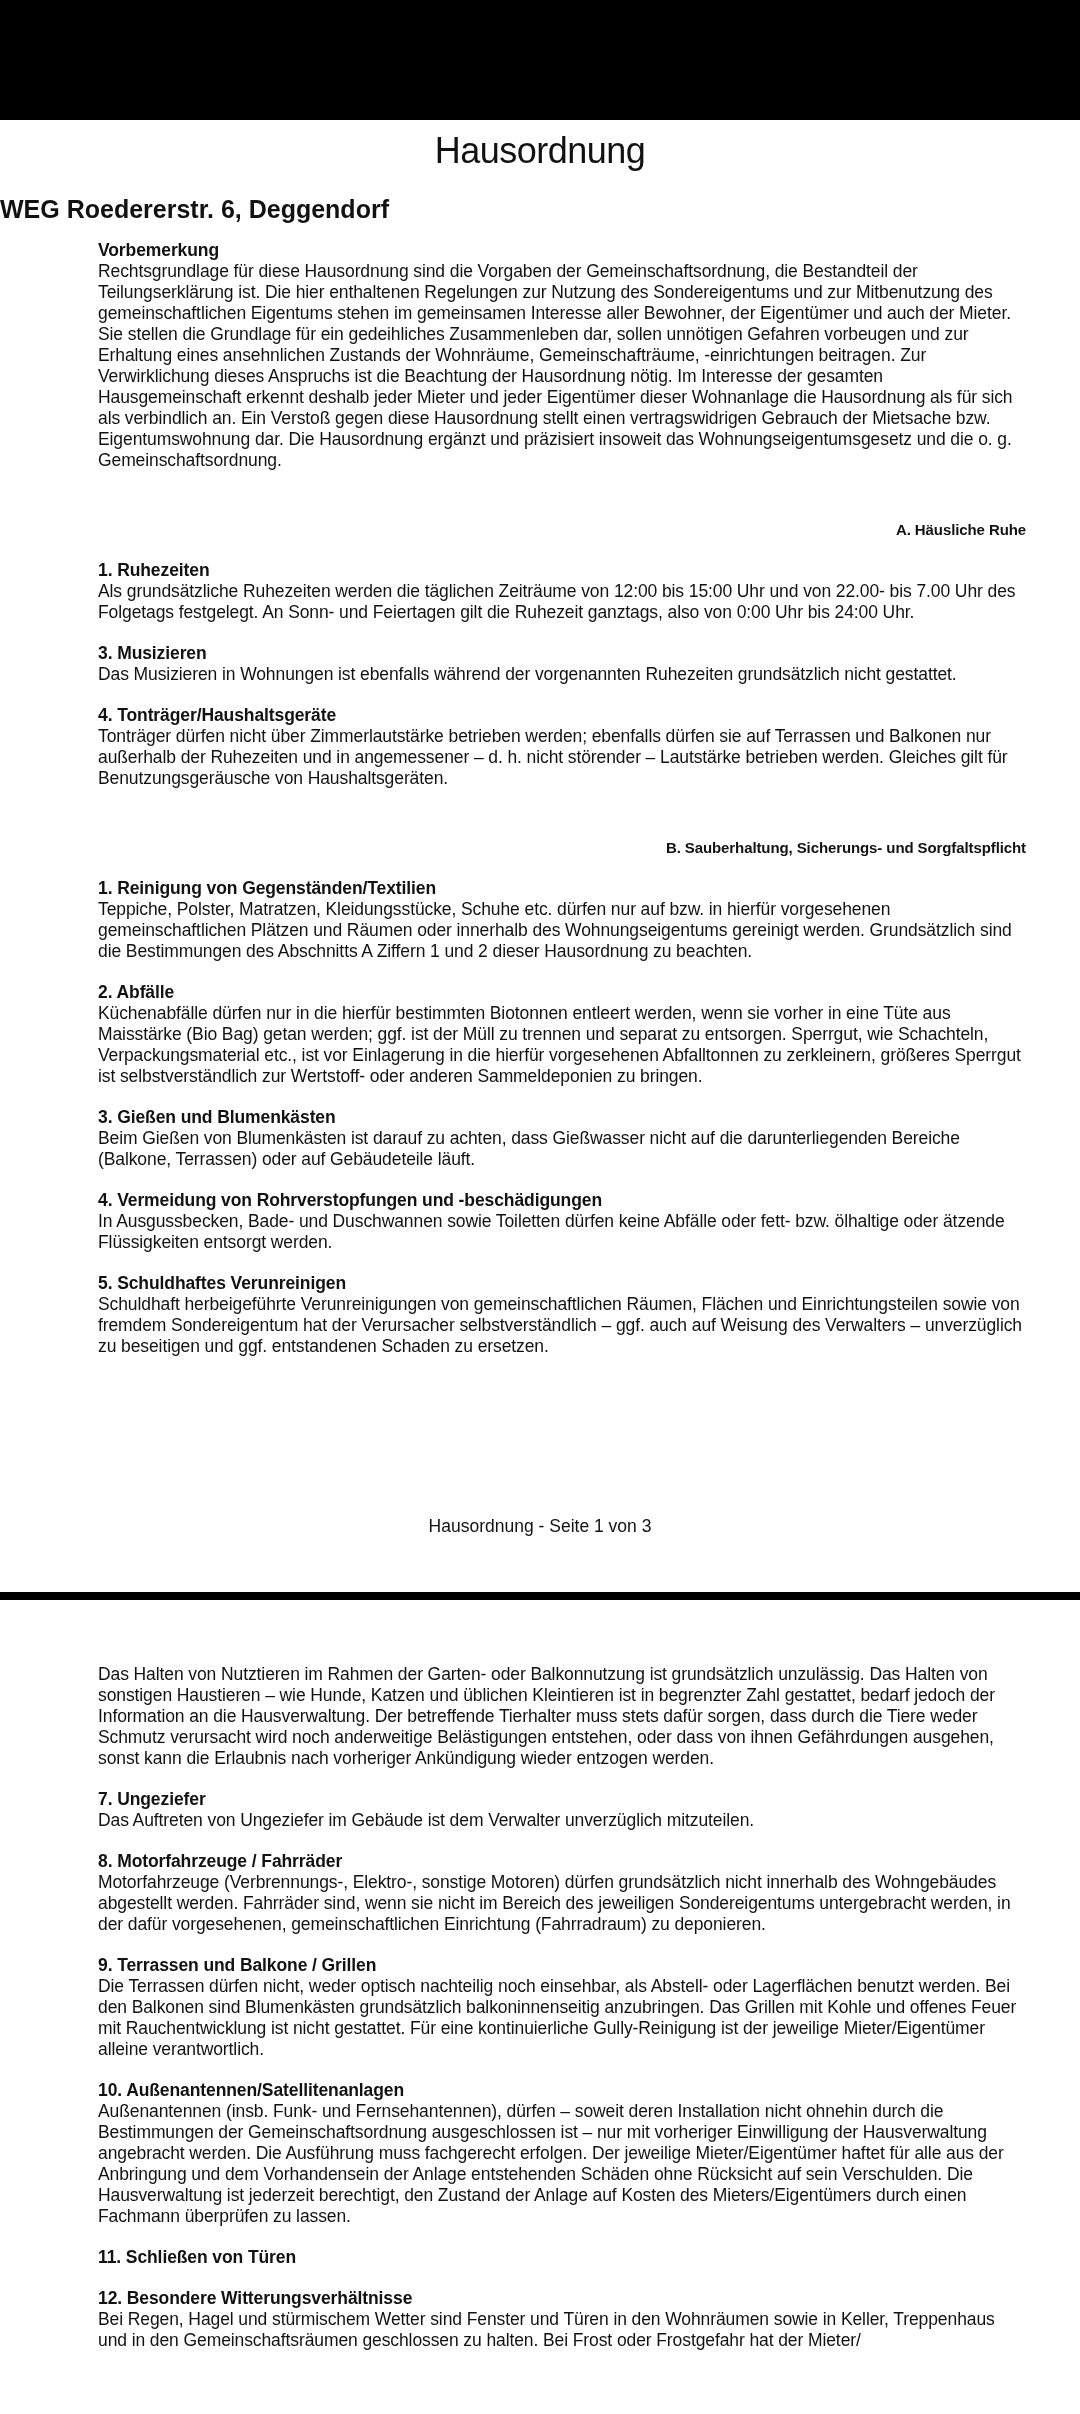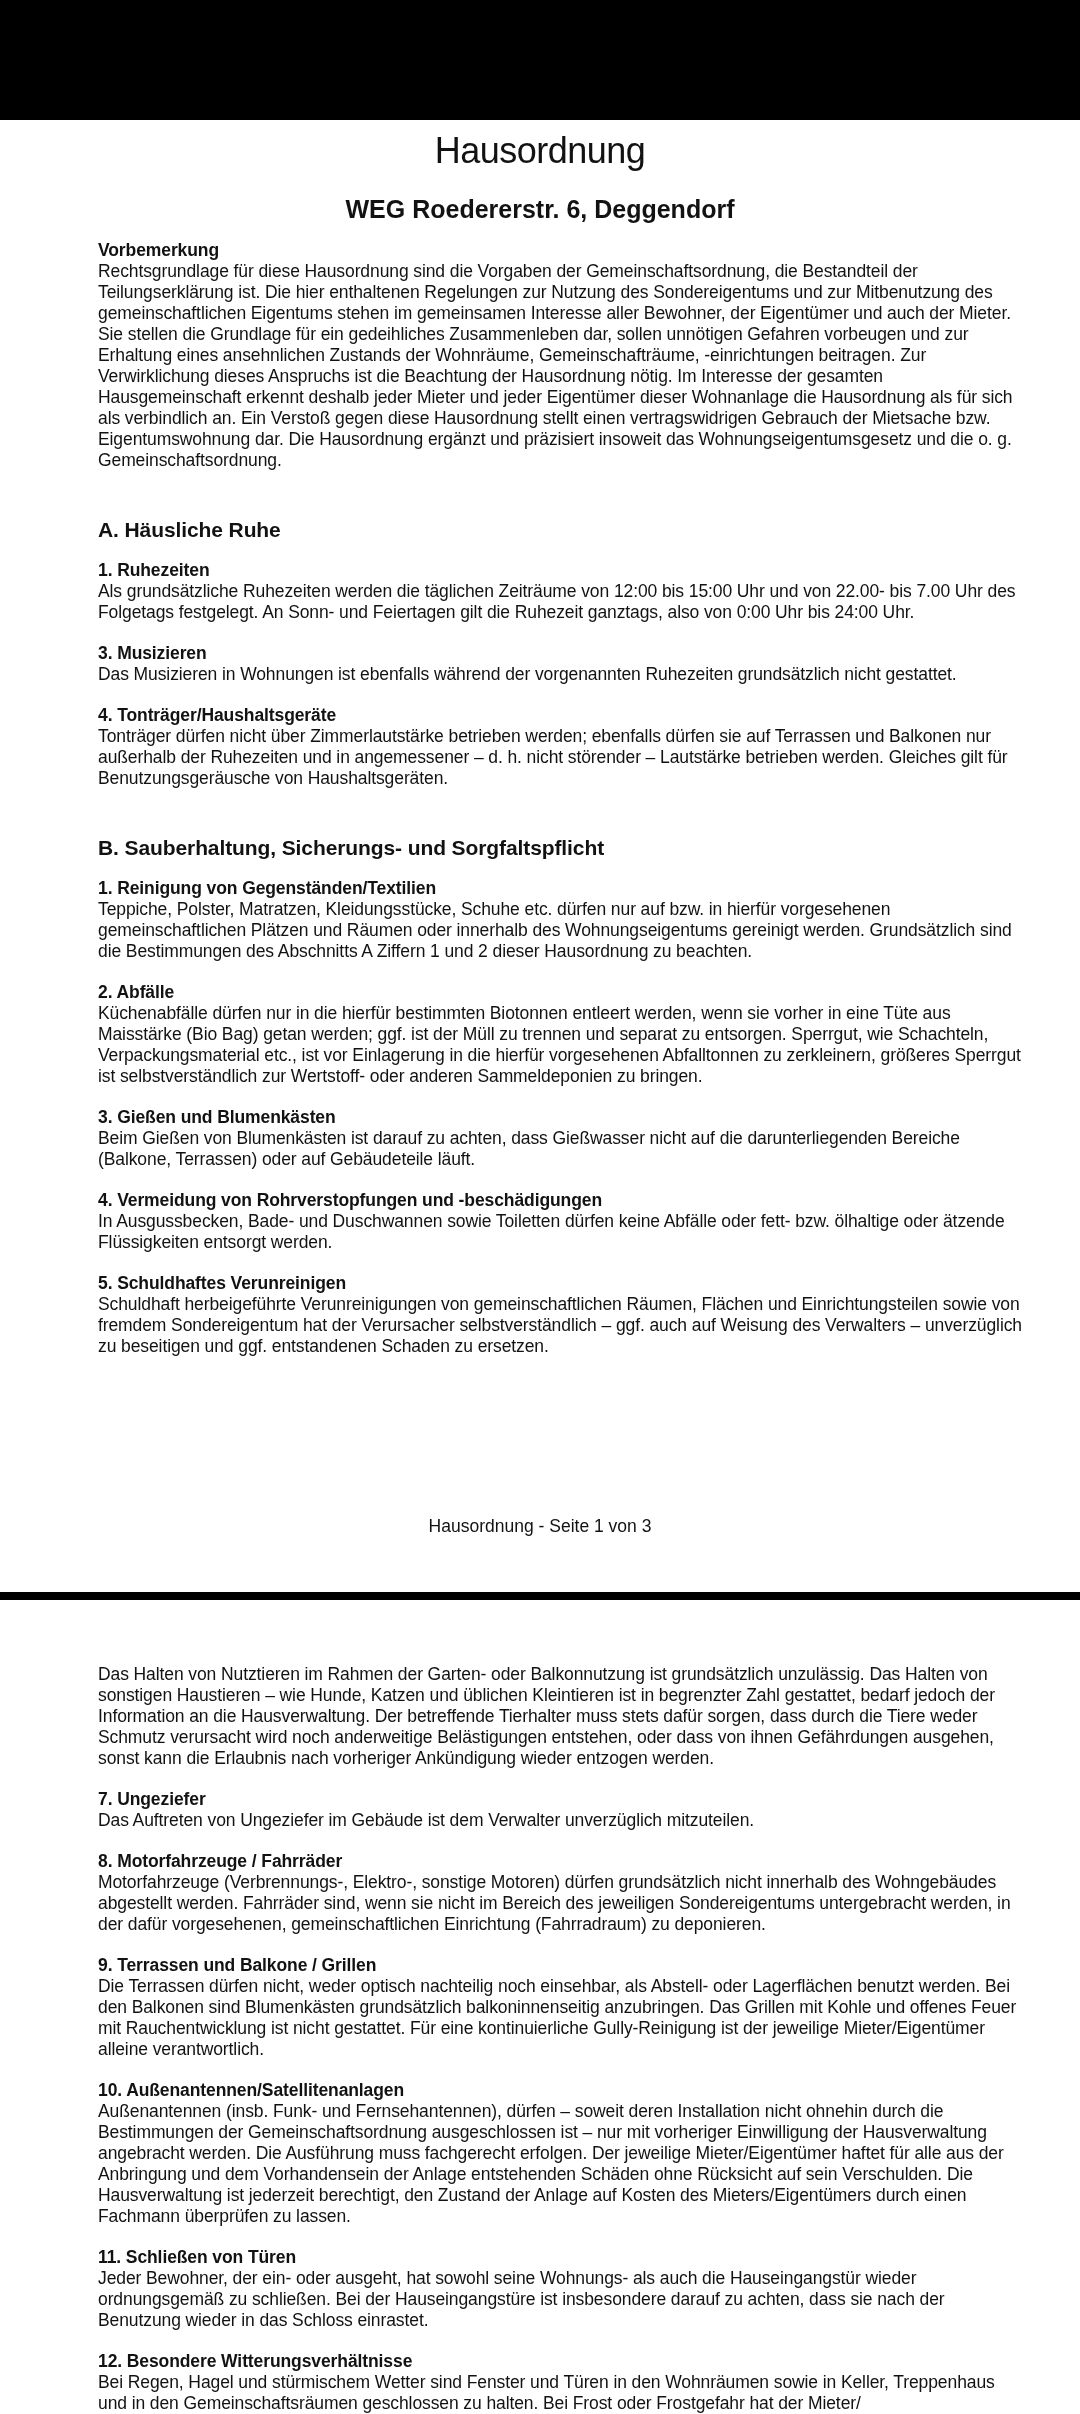--- a/index.html
+++ b/index.html
@@ -30,21 +30,21 @@
   .doc-title {
     margin: 10px 0 0 0;
     text-align: center;
     font-size: 36px;
     font-weight: normal;
     letter-spacing: -0.5px;
     line-height: 42px;
   }
   .doc-subtitle {
     margin: 22px 0 0 0;
-    text-align: center;
+    text-align: left;
     font-size: 25px;
     font-weight: bold;
     line-height: 30px;
   }
   .content {
     padding: 0 54px 0 98px;
     font-size: 17.5px;
     line-height: 21px;
     letter-spacing: -0.1px;
   }
@@ -53,23 +53,23 @@
     margin: 0;
   }
   .item-heading {
     font-size: 17.5px;
     font-weight: bold;
     margin: 20px 0 0 0;
     line-height: 21px;
   }
   .first-heading { margin-top: 0; }
   .part-heading {
-    font-size: 21px;
+    font-size: 15px;
     font-weight: bold;
-    text-align: left;
+    text-align: right;
     margin: 48px 0 20px 0;
     line-height: 21px;
   }
   .page-footer {
     position: absolute;
     top: 1386px;
     left: 0;
     right: 0;
     text-align: center;
     font-size: 17.5px;
@@ -142,18 +142,17 @@
     <div class="item-heading">8. Motorfahrzeuge / Fahrräder</div>
     <p class="body-text">Motorfahrzeuge (Verbrennungs-, Elektro-, sonstige Motoren) dürfen grundsätzlich nicht innerhalb des Wohngebäudes abgestellt werden. Fahrräder sind, wenn sie nicht im Bereich des jeweiligen Sondereigentums untergebracht werden, in der dafür vorgesehenen, gemeinschaftlichen Einrichtung (Fahrradraum) zu deponieren.</p>
 
     <div class="item-heading">9. Terrassen und Balkone / Grillen</div>
     <p class="body-text">Die Terrassen dürfen nicht, weder optisch nachteilig noch einsehbar, als Abstell- oder Lagerflächen benutzt werden. Bei den Balkonen sind Blumenkästen grundsätzlich balkoninnenseitig anzubringen. Das Grillen mit Kohle und offenes Feuer mit Rauchentwicklung ist nicht gestattet. Für eine kontinuierliche Gully-Reinigung ist der jeweilige Mieter/Eigentümer alleine verantwortlich.</p>
 
     <div class="item-heading">10. Außenantennen/Satellitenanlagen</div>
     <p class="body-text">Außenantennen (insb. Funk- und Fernsehantennen), dürfen – soweit deren Installation nicht ohnehin durch die Bestimmungen der Gemeinschaftsordnung ausgeschlossen ist – nur mit vorheriger Einwilligung der Hausverwaltung angebracht werden. Die Ausführung muss fachgerecht erfolgen. Der jeweilige Mieter/Eigentümer haftet für alle aus der Anbringung und dem Vorhandensein der Anlage entstehenden Schäden ohne Rücksicht auf sein Verschulden. Die Hausverwaltung ist jederzeit berechtigt, den Zustand der Anlage auf Kosten des Mieters/Eigentümers durch einen Fachmann überprüfen zu lassen.</p>
 
     <div class="item-heading">11. Schließen von Türen</div>
-    <p class="body-text">Jeder Bewohner, der ein- oder ausgeht, hat sowohl seine Wohnungs- als auch die Hauseingangstür wieder ordnungsgemäß zu schließen. Bei der Hauseingangstüre ist insbesondere darauf zu achten, dass sie nach der Benutzung wieder in das Schloss einrastet.</p>
 
     <div class="item-heading">12. Besondere Witterungsverhältnisse</div>
     <p class="body-text">Bei Regen, Hagel und stürmischem Wetter sind Fenster und Türen in den Wohnräumen sowie in Keller, Treppenhaus und in den Gemeinschaftsräumen geschlossen zu halten. Bei Frost oder Frostgefahr hat der Mieter/</p>
   </div>
 </div>
 
 </body></html>

